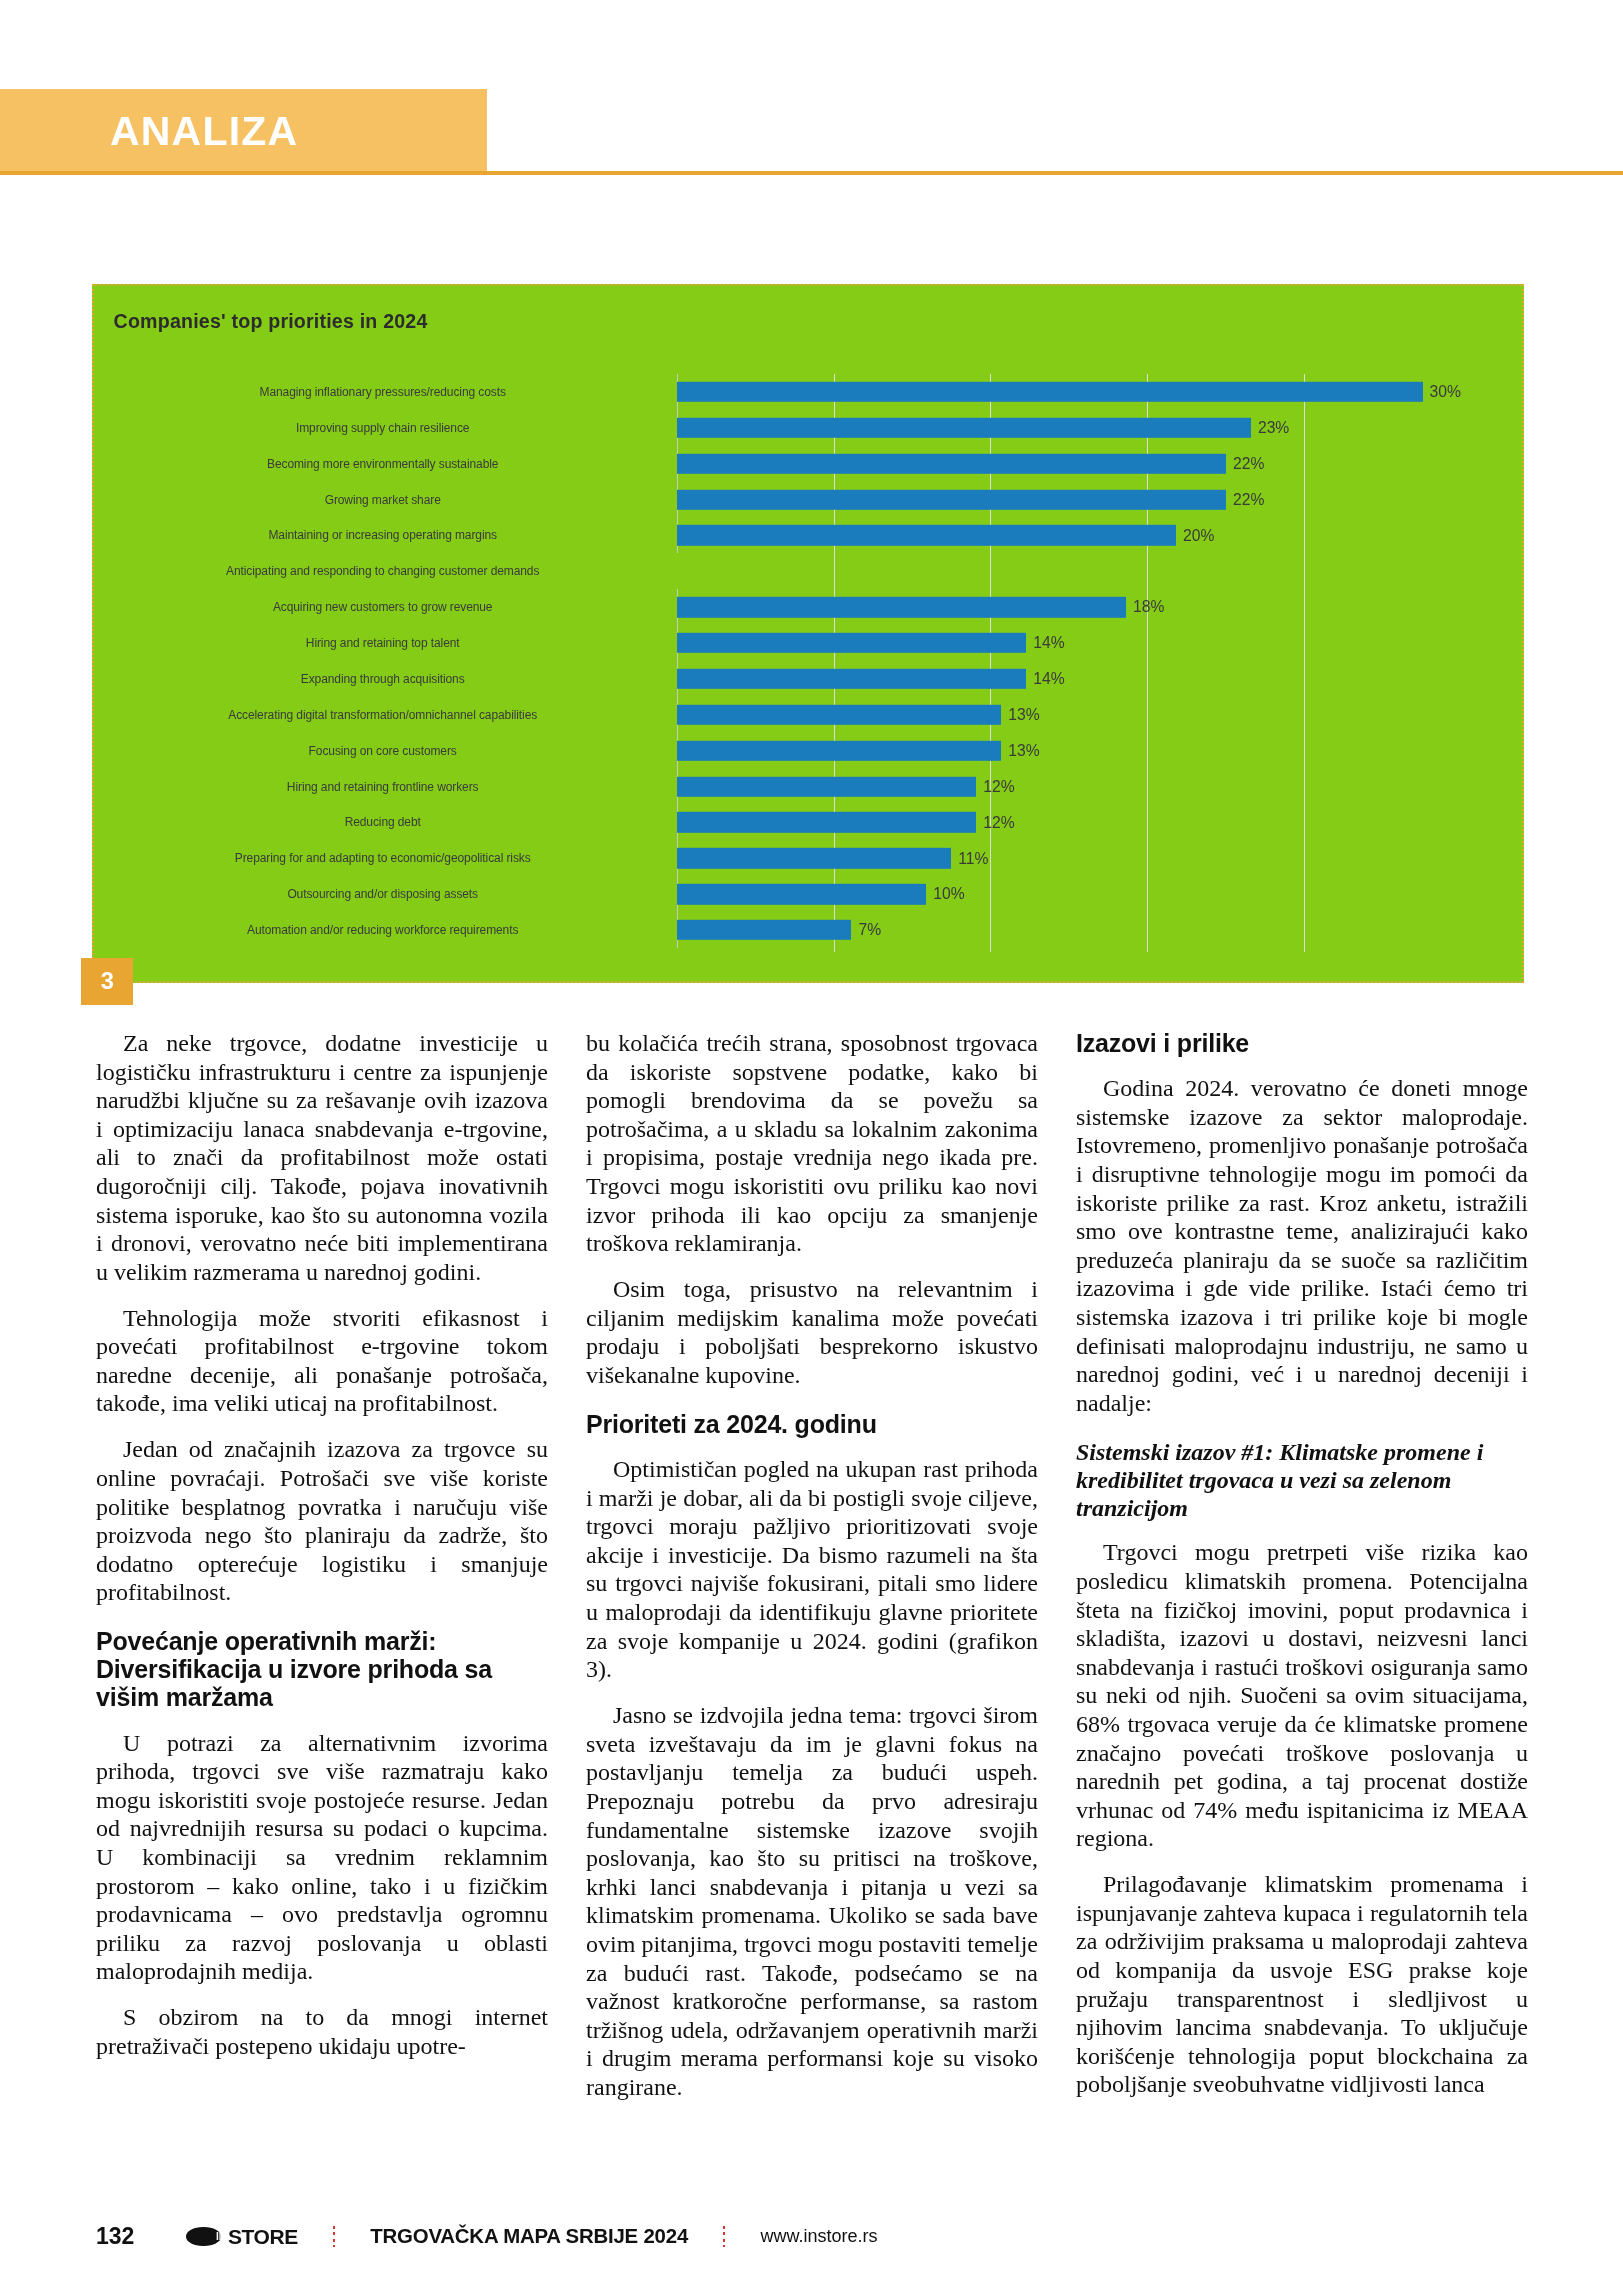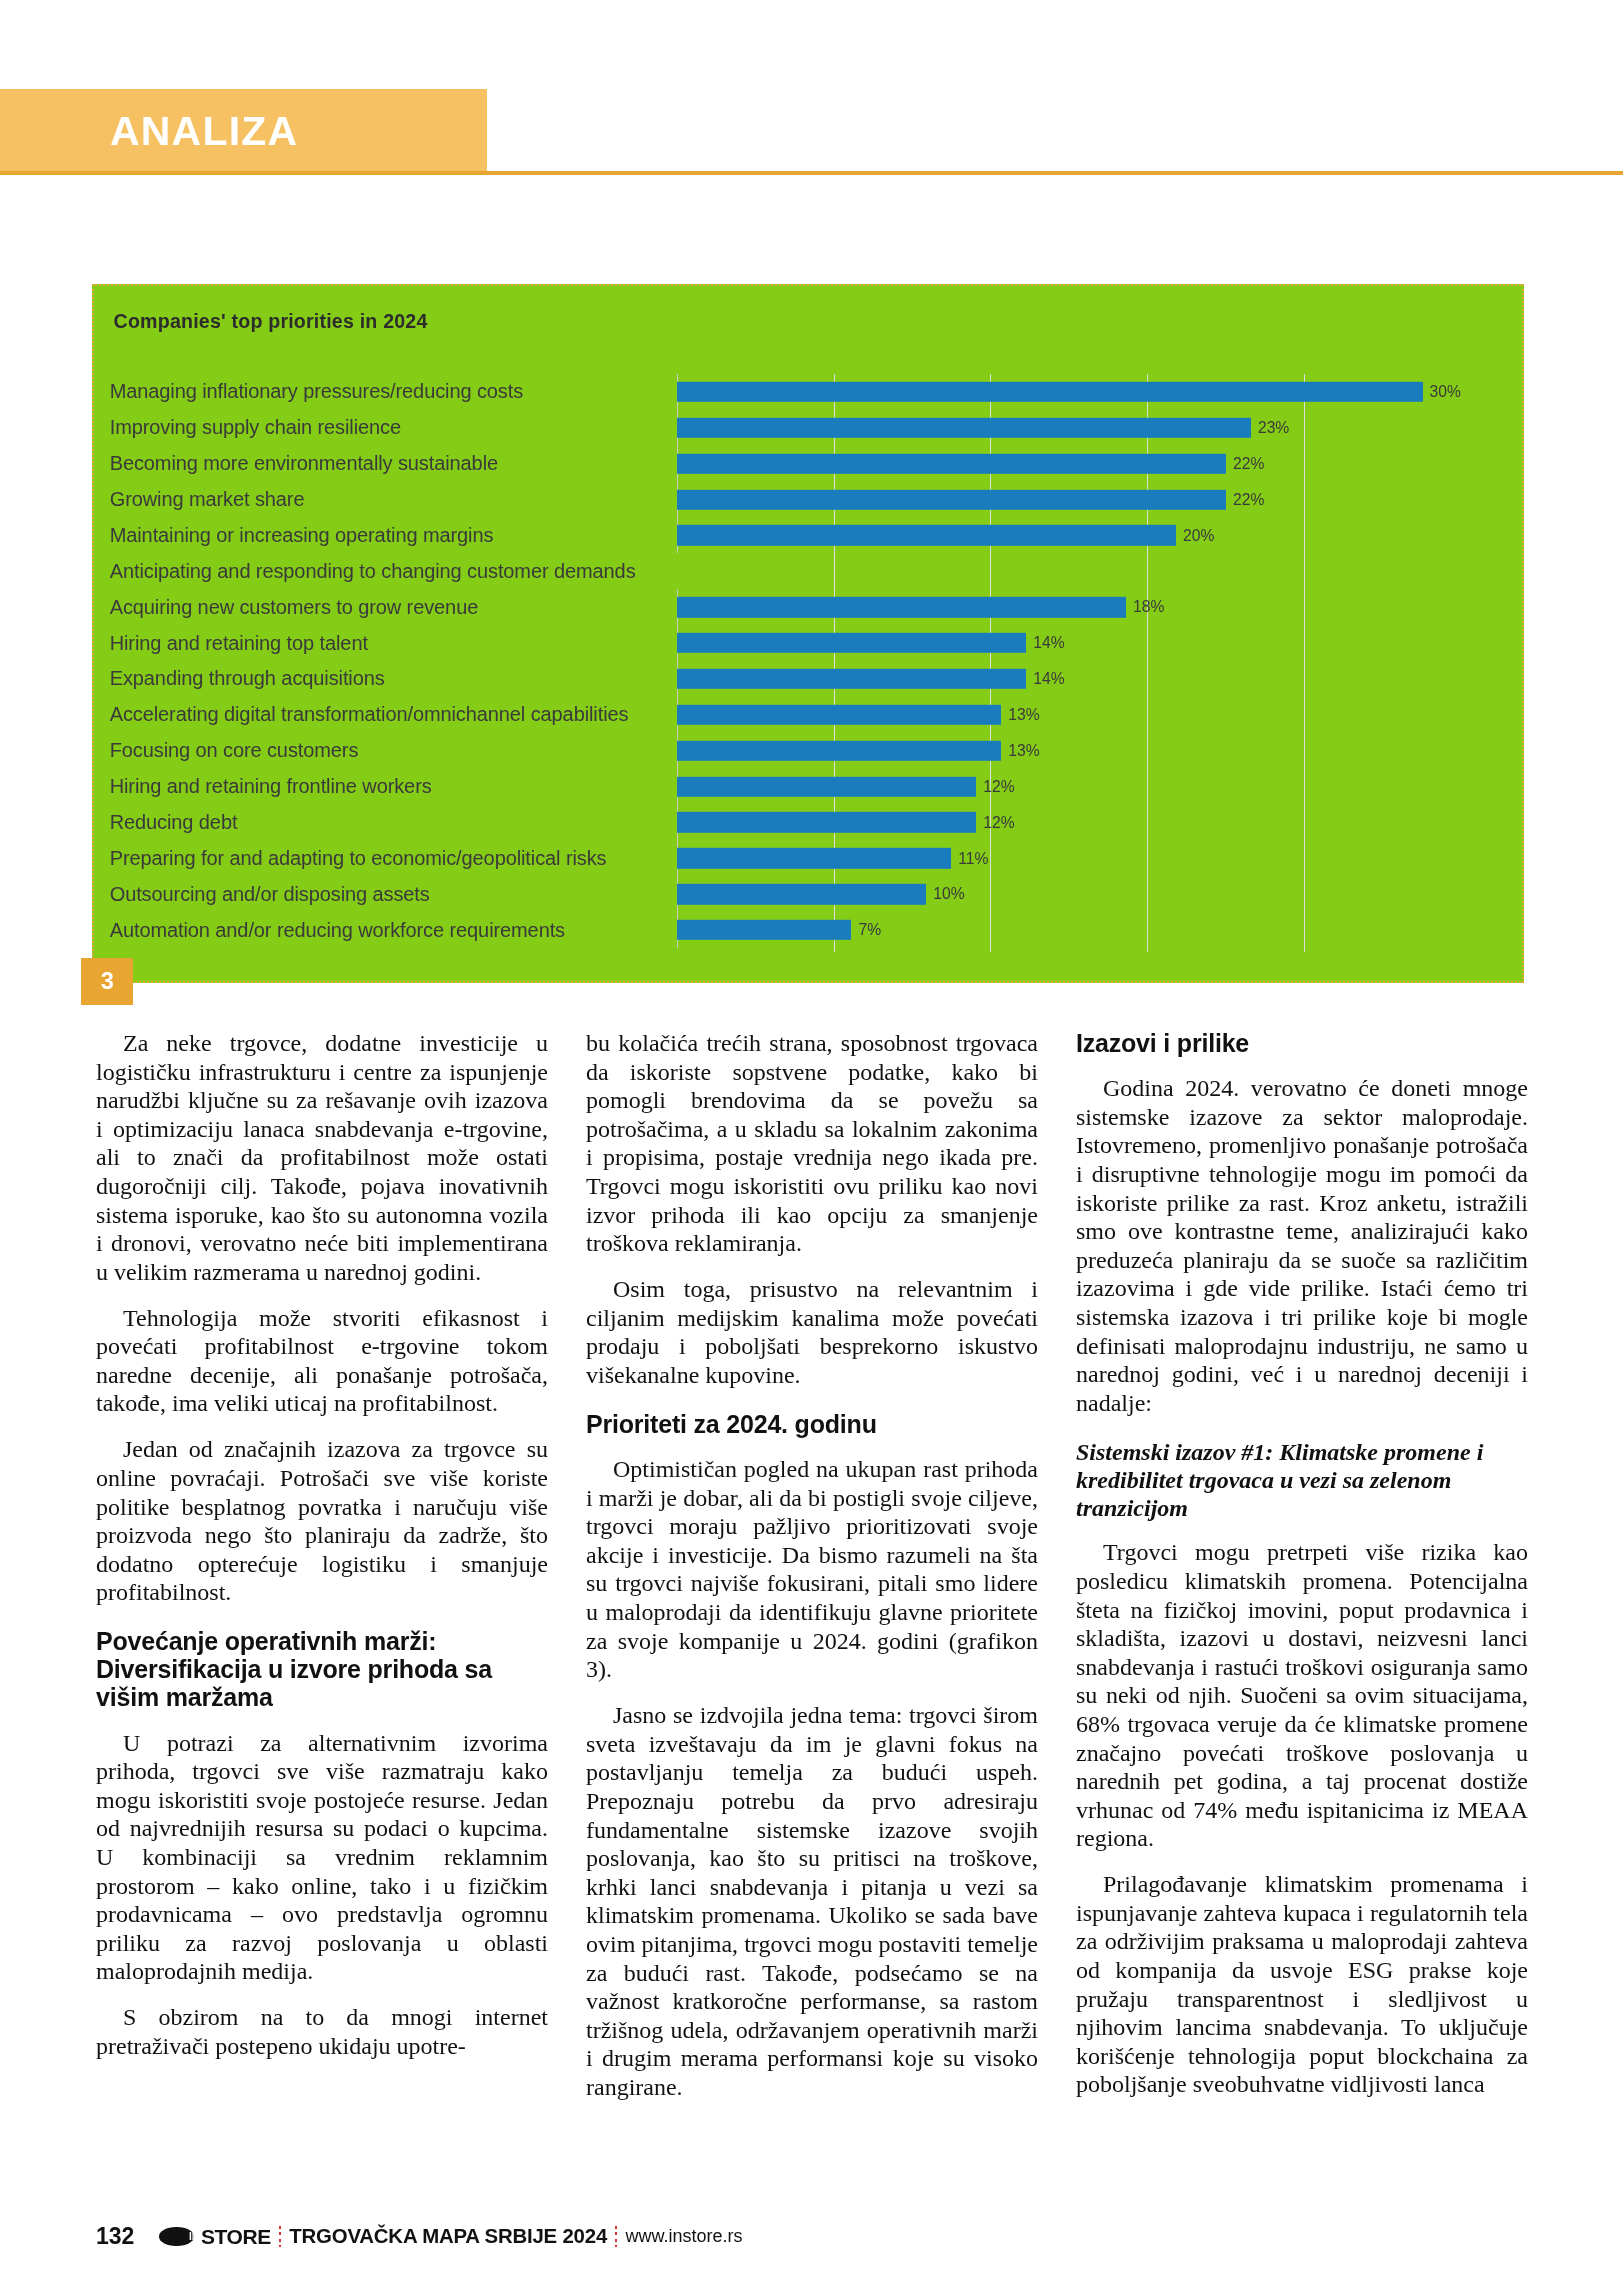--- a/index.html
+++ b/index.html
@@ -42,23 +42,23 @@
     letter-spacing:0.2px;
   }
   .chart-body {
     position:absolute; left:15.7px; top:88px; right:61px; bottom:33px;
   }
   .chart-rows { width:100%; height:100%; display:flex; flex-direction:column; }
   .chart-row {
     flex:1 1 0; display:flex; align-items:center; min-height:0;
   }
   .chart-label {
-    width:567px; flex:none; text-align:left; padding-right:21px;
-    font-family:"Liberation Sans", sans-serif;
-    font-size:20px; color:#3a3a3a; white-space:nowrap;
+    width:567px; flex:none; text-align:center; padding-right:21px;
+    font-family:"Liberation Sans", sans-serif;
+    font-size:12px; color:#3a3a3a; white-space:nowrap;
     letter-spacing:-0.1px;
   }
   .chart-track { flex:1 1 auto; position:relative; height:100%; }
   .chart-barwrap {
     position:absolute; left:0; top:50%; transform:translateY(-50%);
     height:20.4px; display:flex; align-items:center;text-align:right;
   }
   .chart-bar { height:20.4px; background:#1a7bbd; }
   .chart-value {
     font-family:"Liberation Sans", sans-serif;
@@ -104,21 +104,21 @@
     font-size:24px; line-height:1.18;
     color:#111; margin-top:20.4px; margin-bottom:15.7px;
   }
 
   
   .footer {
     position:absolute; left:0; bottom:33px; width:100%; height:39px;
   }
   .footer-inner {
     position:absolute; left:96px; top:0;
-    display:flex; align-items:center; gap:1px;text-align:center;
+    display:flex; align-items:center; gap:28px;text-align:center;
   }
   .footer-page {
     font-family:"Liberation Sans", sans-serif;
     font-weight:bold; font-size:23px; color:#111;
   }
   .footer-brand {
     display:flex; align-items:center; gap:7px; margin-left:23.6px;
   }
   .footer-logo-mark {
     width:19.6px; height:19.6px; border-radius:50%;

